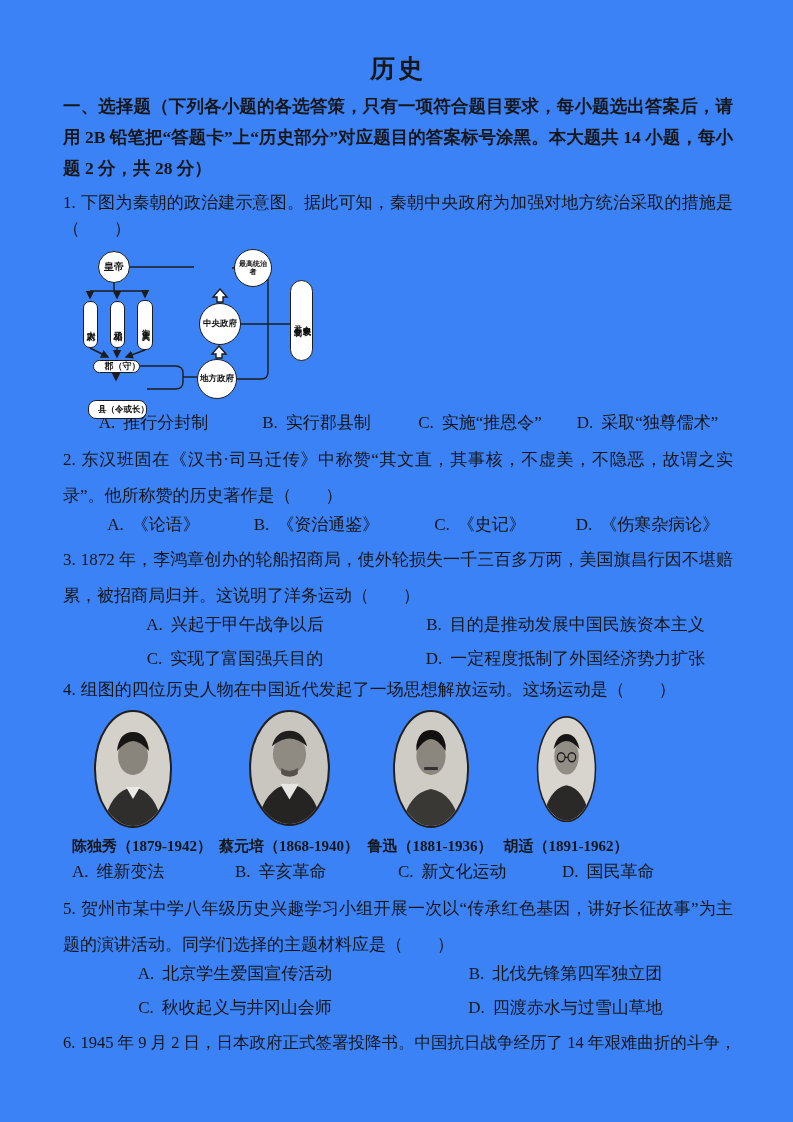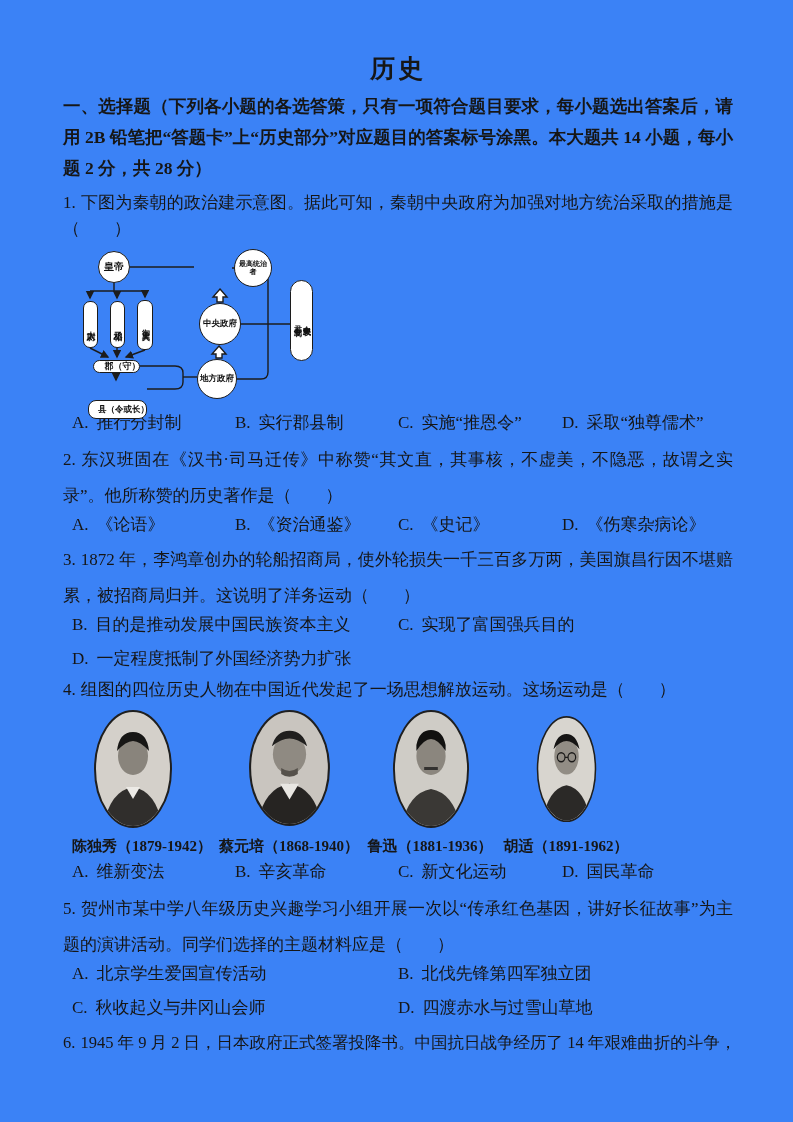--- a/index.html
+++ b/index.html
@@ -41,21 +41,21 @@
   .n-xian{left:13px;top:152px;width:59px;height:19px;font-size:8.5px;}
   .n-side{left:215px;top:32px;width:23px;height:81px;border-radius:12px;gap:1px;font-size:8px;}
 
   
   .portraits{position:relative;height:126px;margin-top:6px;}
   .fig{position:absolute;top:0;}
   .captions{position:relative;height:24px;margin-top:2px;font-size:15px;font-weight:700;}
   .captions span{position:absolute;transform:translateX(-50%);white-space:nowrap;}
 
   .q6line{white-space:nowrap;overflow:hidden;font-size:16.5px;}
-  .mt-q2{margin-top:8px;} .mt-opt{margin-top:0;} .mt-q{margin-top:6px;}
+  .mt-q2{margin-top:8px;} .mt-opt{margin-top:0;text-align:center;} .mt-q{margin-top:6px;}
 </style>
 </head>
 <body>
 
 <div class="page">
   <div class="content">
 
     <div class="title">历史</div>
 
     <div class="sec">一、选择题（下列各小题的各选答策，只有一项符合题目要求，每小题选出答案后，请用 2B 铅笔把“答题卡”上“历史部分”对应题目的答案标号涂黑。本大题共 14 小题，每小题 2 分，共 28 分）</div>
@@ -118,20 +118,21 @@
     <div class="stem mt-q2"><span class="qnum">2.</span><span>东汉班固在《汉书·司马迁传》中称赞“其文直，其事核，不虚美，不隐恶，故谓之实录”。他所称赞的历史著作是（　　）</span></div>
     <div class="opts4 mt-opt">
       <span class="opt"><span class="lab">A.</span><span>《论语》</span></span>
       <span class="opt"><span class="lab">B.</span><span>《资治通鉴》</span></span>
       <span class="opt"><span class="lab">C.</span><span>《史记》</span></span>
       <span class="opt"><span class="lab">D.</span><span>《伤寒杂病论》</span></span>
     </div>
 
     <div class="stem mt-q"><span class="qnum">3.</span><span>1872 年，李鸿章创办的轮船招商局，使外轮损失一千三百多万两，美国旗昌行因不堪赔累，被招商局归并。这说明了洋务运动（　　）</span></div>
     <div class="opts2 mt-opt">
+      <span class="opt"><span class="lab">A.</span><span>兴起于甲午战争以后</span></span>
       <span class="opt"><span class="lab">B.</span><span>目的是推动发展中国民族资本主义</span></span>
       <span class="opt"><span class="lab">C.</span><span>实现了富国强兵目的</span></span>
       <span class="opt"><span class="lab">D.</span><span>一定程度抵制了外国经济势力扩张</span></span>
     </div>
 
     <div class="stem s1 mt-q2"><span class="qnum">4.</span><span>组图的四位历史人物在中国近代发起了一场思想解放运动。这场运动是（　　）</span></div>
 
     <div class="portraits">
       <div class="fig" style="left:30px">
         <svg width="80" height="120" viewBox="0 0 80 120">

